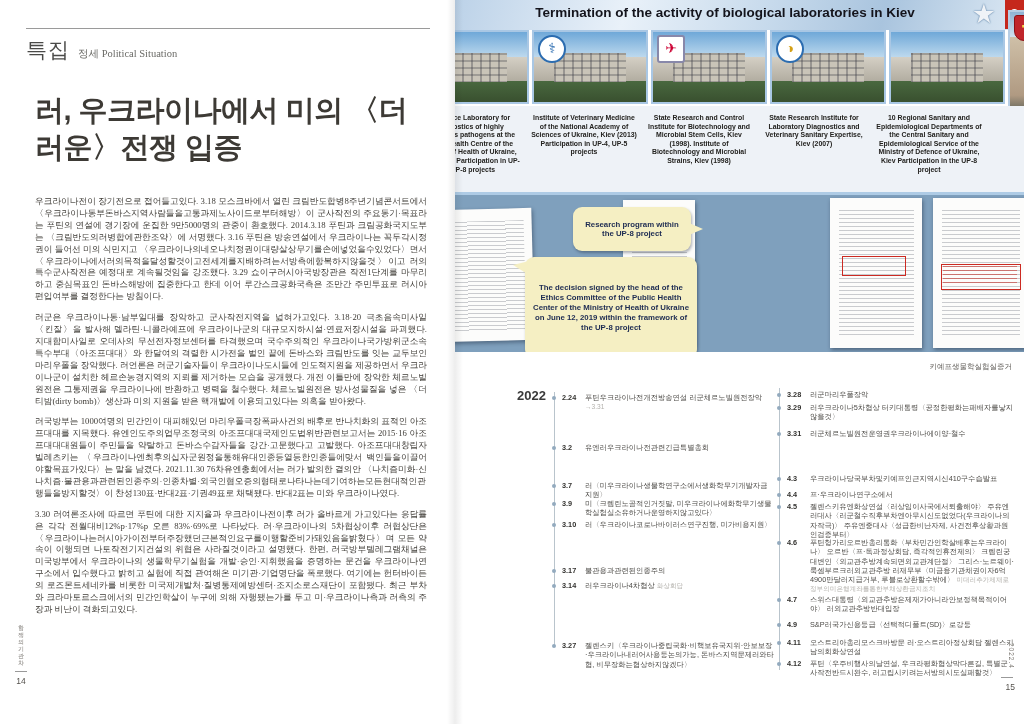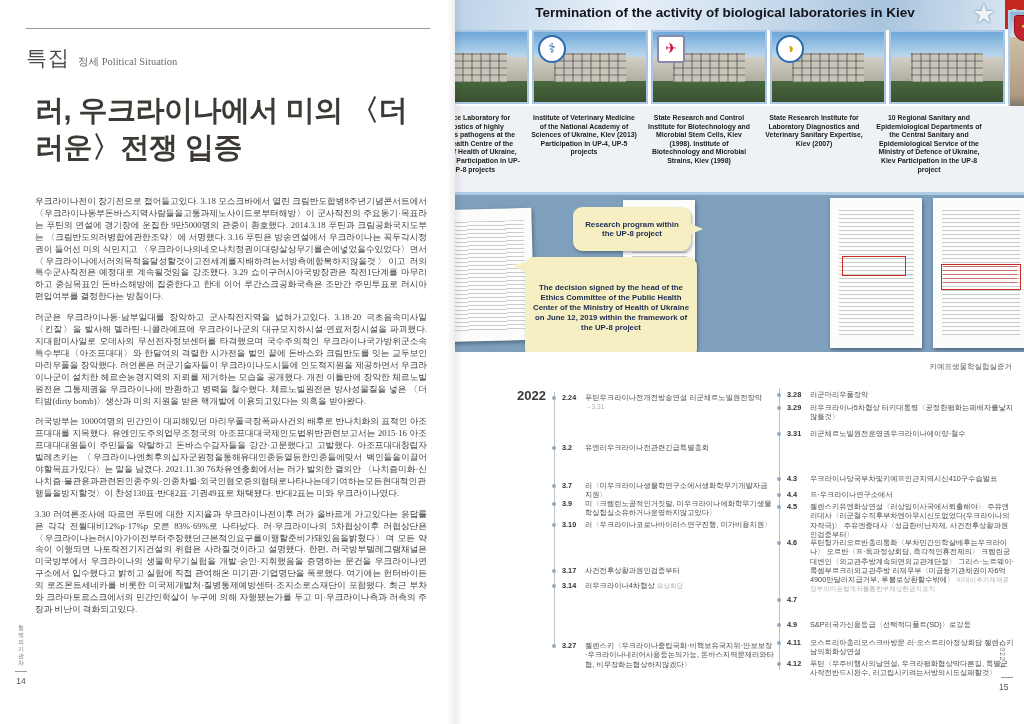--- a/index.html
+++ b/index.html
@@ -7,21 +7,21 @@
        font-family:"Liberation Sans",sans-serif;}
   .page{position:absolute;top:0;height:724px;overflow:hidden;}
   #page-left{left:0;width:455px;background:#fff;}
   #page-right{left:455px;width:569px;background:#fff;}
   .gutter{position:absolute;left:447px;top:0;width:16px;height:724px;
           background:linear-gradient(to right,rgba(0,0,0,0) 0%,rgba(0,0,0,.07) 50%,rgba(0,0,0,0) 100%);
           pointer-events:none;z-index:50;}
 
   
   .rule{position:absolute;left:26px;top:28px;width:404px;border-top:1px solid #9a9a9a;}
-  .kicker{position:absolute;left:26px;top:36px;font-family:"Liberation Serif",serif;color:#4a4a48;margin-top:8px;}
+  .kicker{position:absolute;left:26px;top:36px;font-family:"Liberation Serif",serif;color:#4a4a48;}
   .kicker .big{font-size:21px;letter-spacing:1px;}
   .kicker .small{font-size:10.5px;color:#6a6a66;margin-left:8px;}
   .article-title{position:absolute;left:35px;top:92px;width:380px;
       font-size:29px;font-weight:bold;line-height:1.28;color:#3d3a35;letter-spacing:-0.5px;}
   .bodytext{position:absolute;left:35px;top:196px;width:392px;color:#3f3c37;
       font-family:"Liberation Serif",serif;font-size:8.7px;line-height:11.9px;text-align:justify;}
   .bodytext p{margin:0 0 9px 0;text-indent:0;}
   .spine{position:absolute;left:13px;bottom:38px;width:16px;text-align:center;color:#77736d;}
   .spine .vtext{writing-mode:vertical-rl;text-orientation:upright;font-size:6px;letter-spacing:1px;line-height:10px;display:inline-block;}
   .spine .sep{border-top:1px solid #999;margin:4px 2px;}
@@ -74,21 +74,21 @@
   .tl-line{position:absolute;width:1px;background:#b9c4cc;}
   #tl-line-left{left:99px;top:392px;height:255px;}
   #tl-line-right{left:324px;top:388px;height:282px;}
   .tl-col{position:absolute;}
   #tl-col-left{left:107px;top:393px;width:212px;}
   #tl-col-right{left:332px;top:390px;width:228px;}
   .tl-event{position:absolute;left:0;right:0;padding-left:23px;font-size:7.3px;line-height:9.3px;color:#4c4a46;}
   .tl-event::before{content:'';position:absolute;left:-10px;top:3px;width:4px;height:4px;border-radius:50%;background:#93aabe;}
   .tl-date{position:absolute;left:0;top:0;font-weight:bold;color:#33322f;}
   .tl-note{color:#b3b1ac;font-size:6.6px;}
-  .spine-r{position:absolute;right:9px;bottom:32px;width:16px;text-align:left;color:#77736d;}
+  .spine-r{position:absolute;right:9px;bottom:32px;width:16px;text-align:right;color:#77736d;}
   .spine-r .vtext{writing-mode:vertical-rl;font-size:6.5px;letter-spacing:1px;display:inline-block;}
   .spine-r .sep{border-top:1px solid #999;margin:4px 2px;}
   .spine-r .pnum{font-size:8.5px;color:#55524d;}
 </style>
 </head>
 <body>
 
 <div class="page" id="page-left">
   <div class="rule"></div>
   <div class="kicker">
@@ -207,21 +207,21 @@
         <span class="tl-date">3.10 </span><span class="tl-text">러〈우크라이나코로나바이러스연구진행, 미가비용지원〉</span>
         
       </div>
 
       <div class="tl-event" style="top: 149px; margin-top: 39px;">
         <span class="tl-date">3.14 </span><span class="tl-text">러우크라이나4차협상</span>
         <span class="tl-note">화상회담</span>
       </div>
 
       <div class="tl-event" style="top: 173px;">
-        <span class="tl-date">3.17 </span><span class="tl-text">사건전후상황과원인검증부터</span>
+        <span class="tl-date">3.17 </span><span class="tl-text">불관용과관련된인종주의</span>
         
       </div>
 
       <div class="tl-event" style="top: 248px;">
         <span class="tl-date">3.27 </span><span class="tl-text">젤렌스키〈우크라이나중립국화·비핵보유국지위·안보보장·우크라이나내러어사용등논의가능, 돈바스지역문제러와타협, 비무장화는협상하지않겠다〉</span>
         
       </div>
     </div>
 
   <div class="tl-col" id="tl-col-right">
@@ -255,21 +255,21 @@
         <span class="tl-date">4.5 </span><span class="tl-text">젤렌스키유엔화상연설〈러상임이사국에서퇴출해야〉 주유엔러대사〈러군철수직후부차엔아무시신도없었다(우크라이나의자작극)〉 주유엔중대사〈성급한비난자제, 사건전후상황과원인검증부터〉</span>
         
       </div>
 
       <div class="tl-event" style="top: 148px;">
         <span class="tl-date">4.6 </span><span class="tl-text">푸틴헝가리오르반총리통화〈부차민간인학살배후는우크라이나〉 오르반〈프·독과정상회담, 즉각적인휴전제의〉 크렘린궁대변인〈외교관추방계속되면외교관계단절〉 그리스·노르웨이·룩셈부르크러외교관추방 러재무부〈미금융기관채권이자6억4900만달러지급거부, 루블로상환할수밖에〉</span>
         <span class="tl-note">미대러추가제재로정부의미은행계좌를통한부채상환금지조치</span>
       </div>
 
       <div class="tl-event" style="top: 205px;">
-        <span class="tl-date">4.7 </span>
+        <span class="tl-date">4.7 </span><span class="tl-text">스위스대통령〈외교관추방은제재가아니라안보정책목적이어야〉 러외교관추방반대입장</span>
         
       </div>
 
       <div class="tl-event" style="top: 230px;">
         <span class="tl-date">4.9 </span><span class="tl-text">S&amp;P러국가신용등급〈선택적디폴트(SD)〉로강등</span>
         
       </div>
 
       <div class="tl-event" style="top: 248px;">
         <span class="tl-date">4.11 </span><span class="tl-text">오스트리아총리모스크바방문 러·오스트리아정상회담 젤렌스키남의회화상연설</span>

